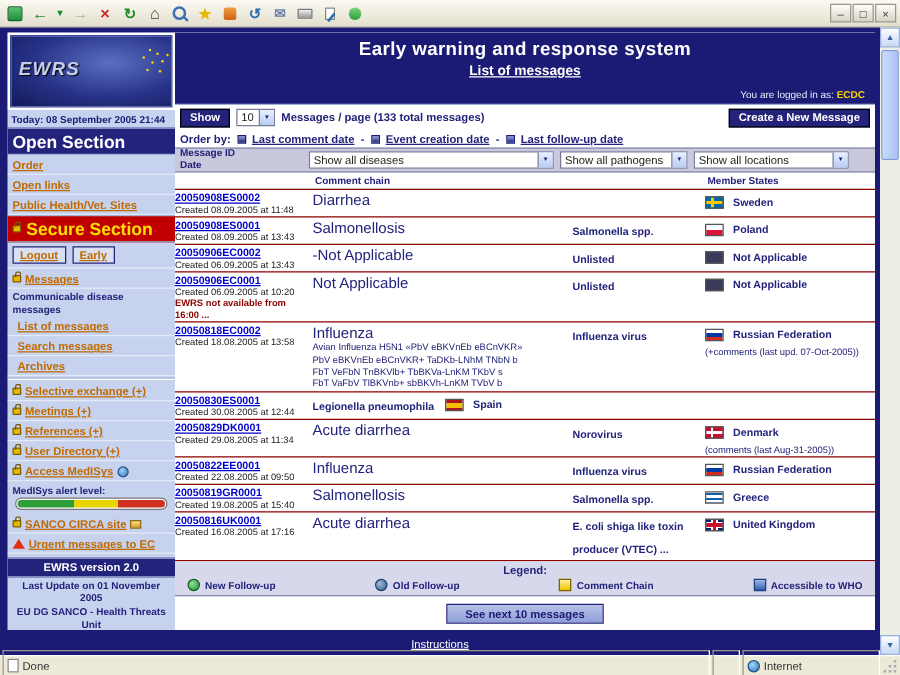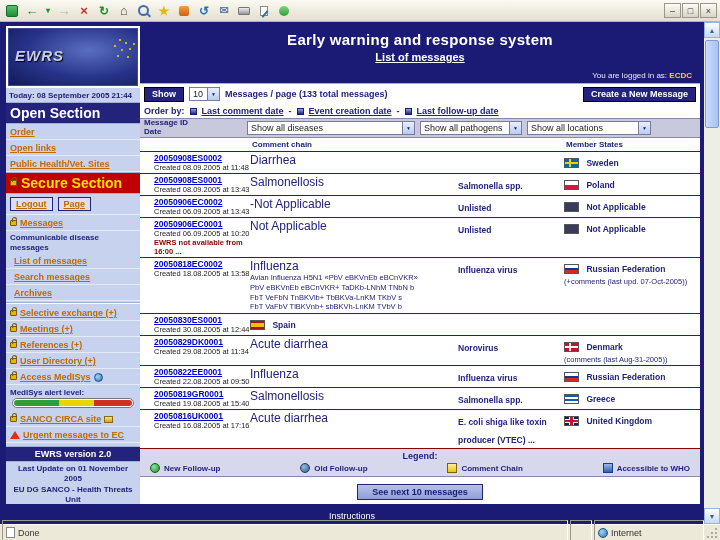--- a/index.html
+++ b/index.html
@@ -108,28 +108,28 @@
     display:flex;align-items:center;justify-content:center;border-left:1px solid #7A7A9C;margin-left:4px}
   .select .dd::before{content:"▼";font-size:5px}
   .ctl-label{font-size:9px;color:#23237B;font-weight:bold}
   .orderby{display:flex;align-items:center;gap:5px;font-size:9px;color:#23237B;padding:0 4px;height:14px}
   .ob-ico{width:7px;height:7px;background:linear-gradient(#8FA8E0,#23237B);border:1px solid #1B1B75;flex:none}
   .ob-opt{font-weight:bold;text-decoration:underline;color:#23237B}
   .ob-sep{font-weight:bold}
   .filterbar{display:flex;align-items:center;background:#C9C9DE;border-top:1px solid #8888AA;
     border-bottom:1px solid #8888AA;padding:2px;height:20px;gap:5px}
   .fcol1{width:100px;font-size:8px;font-weight:bold;color:#23237B;line-height:1.1;padding-left:2px}
-  .sel-diseases{width:168px}.sel-pathogens{width:102px}.sel-locations{width:124px}
+  .sel-diseases{width:196px}.sel-pathogens{width:102px}.sel-locations{width:124px}
   .select .val{flex:1;overflow:hidden;white-space:nowrap}
   .colheads{position:relative;height:14px;border-bottom:1px solid #8B0000}
   .colheads span{position:absolute;top:2px;font-size:8px;font-weight:bold;color:#23237B}
   .ch-comment{left:112px}.ch-states{left:426px}
 
   .trow{display:flex;border-bottom:1px solid #8B0000;padding:1px 0;min-height:18px}
-  .c1{width:110px;padding-left:14px;flex:none}
+  .c1{width:110px;padding-left:0;flex:none}
   .c2{width:208px;flex:none;padding-right:4px}
   .c3{width:106px;flex:none;padding-right:4px}
   .c4{width:128px;flex:none}
   .msgid{font-size:8.5px;font-weight:bold;color:#0000CC;text-decoration:underline;display:block}
   .created{font-size:7.5px;color:#222}
   .note{font-size:7.5px;color:#8B0000;font-weight:bold}
   .disease{font-size:12px;font-weight:normal;color:#23237B}
   .chain{font-size:7.5px;color:#23237B;white-space:pre-line;line-height:1.3}
   .pathogen{font-size:8.5px;font-weight:bold;color:#23237B}
   .country{font-size:8.5px;font-weight:bold;color:#23237B;vertical-align:middle}
@@ -265,21 +265,21 @@
       </div>
     <a class="sb-link" data-name="sidebar-item-home">Order</a>
     <a class="sb-link" data-name="sidebar-item-open-links">Open links</a>
     <a class="sb-link" data-name="sidebar-item-public-health">Public Health/Vet. Sites</a>
     <div class="sb-hdr secure" data-name="secure-section-header">
       <span class="lock" data-name="lock-icon"></span>
       <span>Secure Section</span>
     </div>
     <div class="logout-row" data-name="session-links">
       <a class="boxlink" data-name="logout-button">Logout</a>
-      <a class="boxlink" data-name="help-button">Page</a>
+      <a class="boxlink" data-name="help-button">Early</a>
     </div>
     <div class="sb-row" data-name="sidebar-item-messages-row">
       <span class="lock" data-name="lock-icon"></span>
       <a class="sb-link inline" data-name="sidebar-item-messages">Messages</a>
     </div>
     <div class="cdm" data-name="sidebar-note-cdm">Communicable disease messages</div>
     <a class="sb-link sub" data-name="sidebar-item-list-of-messages">List of messages</a>
     <a class="sb-link sub" data-name="sidebar-item-search-messages">Search messages</a>
     <a class="sb-link sub" data-name="sidebar-item-archives">Archives</a>
     <div class="sb-sep" data-name="divider"></div>
@@ -481,20 +481,23 @@
             <span class="country" data-name="country-name">Russian Federation</span>
             <div class="cnote" data-name="country-note">(+comments (last upd. 07-Oct-2005))</div>
           </div>
         </div>
 
         <div class="trow" data-name="table-row">
           <div class="c1" data-name="message-id-cell">
             <a class="msgid" data-name="message-id-link">20050830ES0001</a>
             <div class="created" data-name="created-date">Created 30.08.2005 at 12:44</div>
 
+          </div>
+          <div class="c3" data-name="pathogen-cell">
+            <span class="pathogen" data-name="pathogen-name">Legionella pneumophila</span>
           </div>
           <div class="c4" data-name="country-cell">
             <span class="flag" data-name="country-flag-icon" data-flag="es"></span>
             <span class="country" data-name="country-name">Spain</span>
             
           </div>
         </div>
 
         <div class="trow" data-name="table-row">
           <div class="c1" data-name="message-id-cell">

